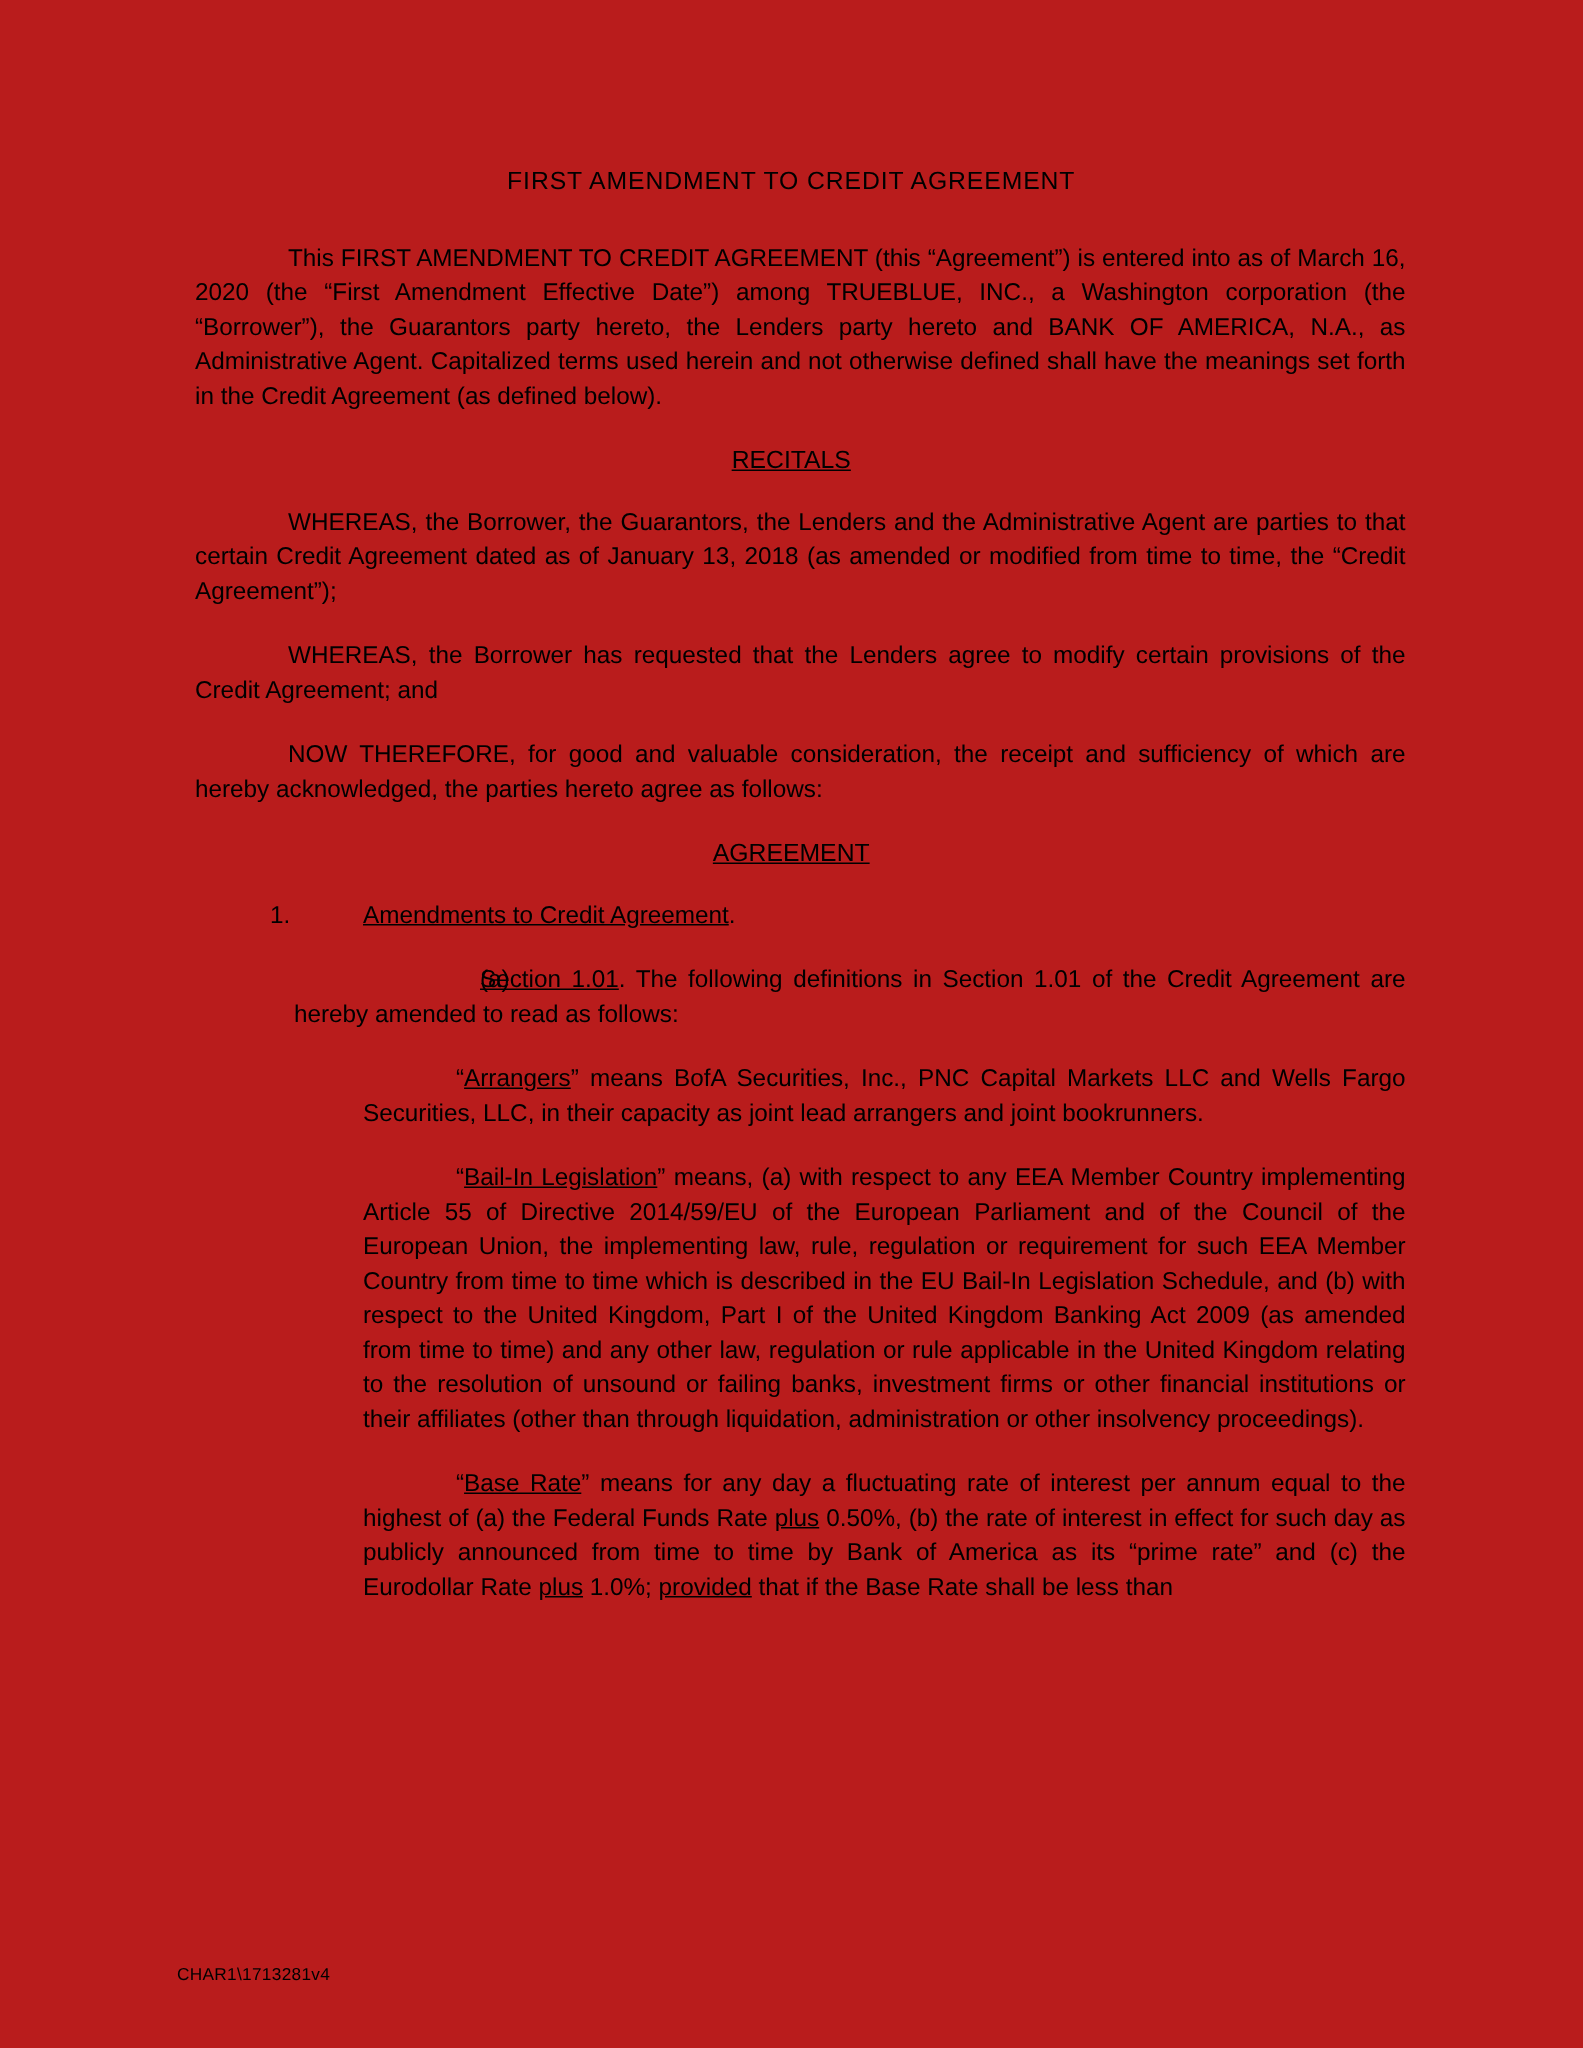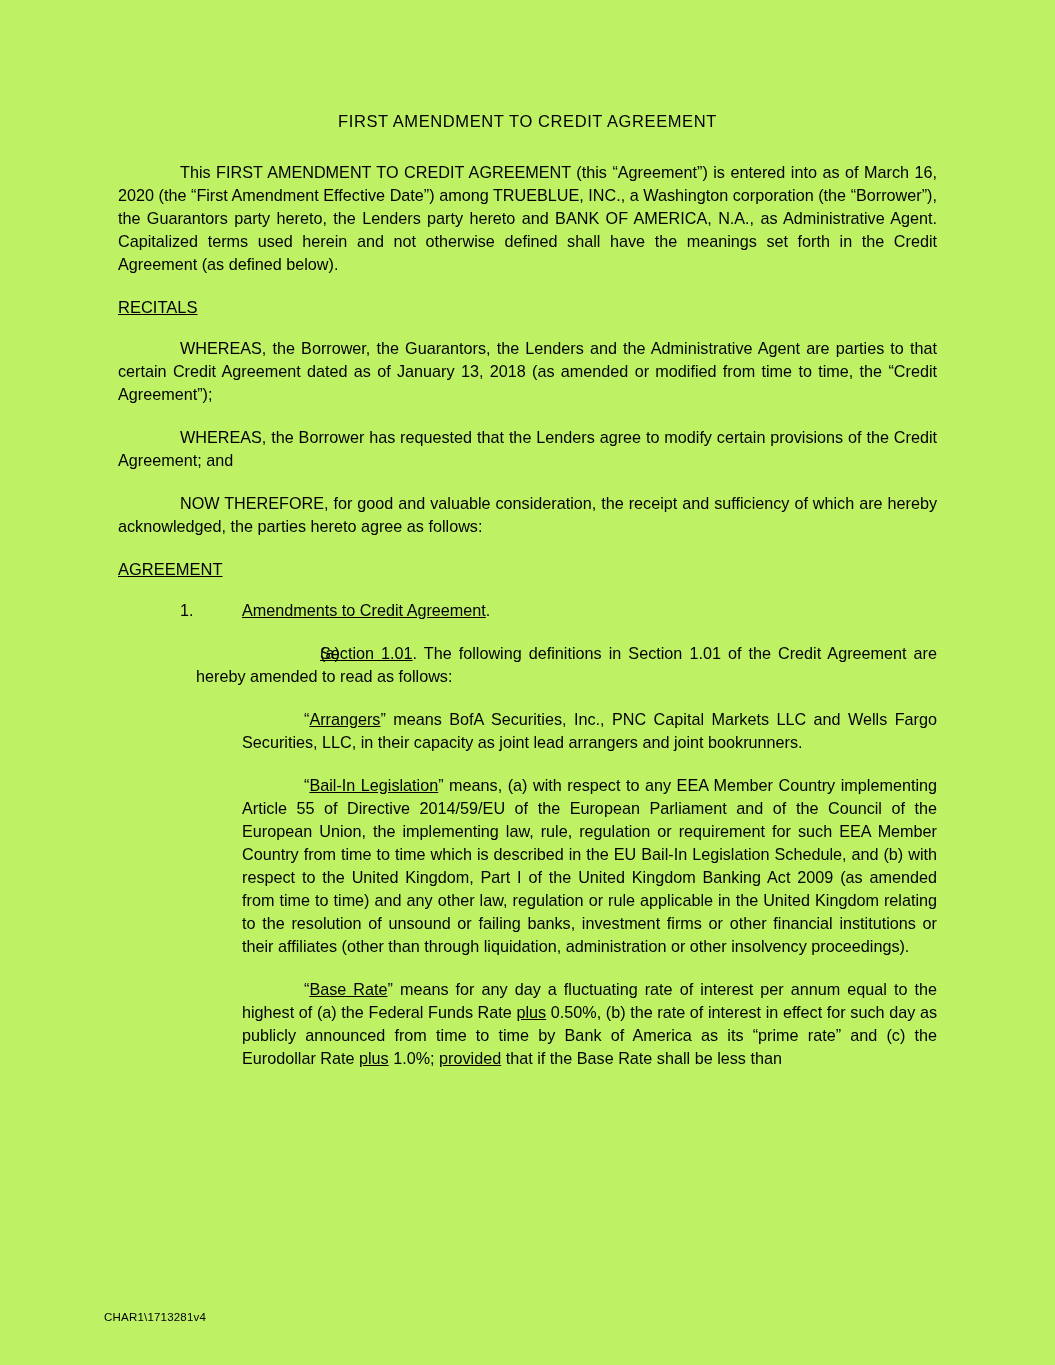--- a/index.html
+++ b/index.html
@@ -4,50 +4,51 @@
 <style>
   html, body {
     margin: 0;
     padding: 0;
     background: #ffffff;
   }
   .page {
     position: relative;
     width: 1055px;
     height: 1365px;
-    background: #bef264;
+    background: #b91c1c;
     font-family: "Liberation Sans", sans-serif;
     color: #000000;
     box-sizing: border-box;
     padding: 112px 118px 0 118px;
     overflow: hidden;
   }
   .doc-title {
     text-align: center;
     font-size: 16.5px;
     letter-spacing: 0.6px;
     margin: 0 0 30px 0;
     font-weight: normal;
   }
   .section-heading {
+    text-align: center;
     font-size: 16.5px;
     margin: 22px 0 20px 0;
     font-weight: normal;
   }
   .section-heading span.u {
     text-decoration: underline;
   }
   p.body {
     font-size: 16.2px;
     line-height: 1.42;
     text-align: justify;
     margin: 0 0 20px 0;
     text-justify: inter-word;
   }
-  p.indent { text-indent: 62px; }
+  p.indent { text-indent: 62px; margin-left: 12px; }
   p.para-lvl2 {
     margin-left: 78px;
     text-indent: 62px;
   }
   p.para-lvl3 {
     margin-left: 124px;
     text-indent: 62px;
   }
   .numbered {
     font-size: 16.2px;
@@ -61,21 +62,21 @@
     flex: 0 0 62px;
   }
   .numbered .txt .u { }
   .sub-label {
     display: inline-block;
     width: 62px;
   }
   .u { text-decoration: underline; }
   .footer {
     position: absolute;
-    left: 104px;
+    left: 118px;
     bottom: 42px;
     font-size: 11.5px;
     letter-spacing: 0.2px;
     color: #000;
   }
 </style>
 </head>
 <body>
 
 <div class="page">

